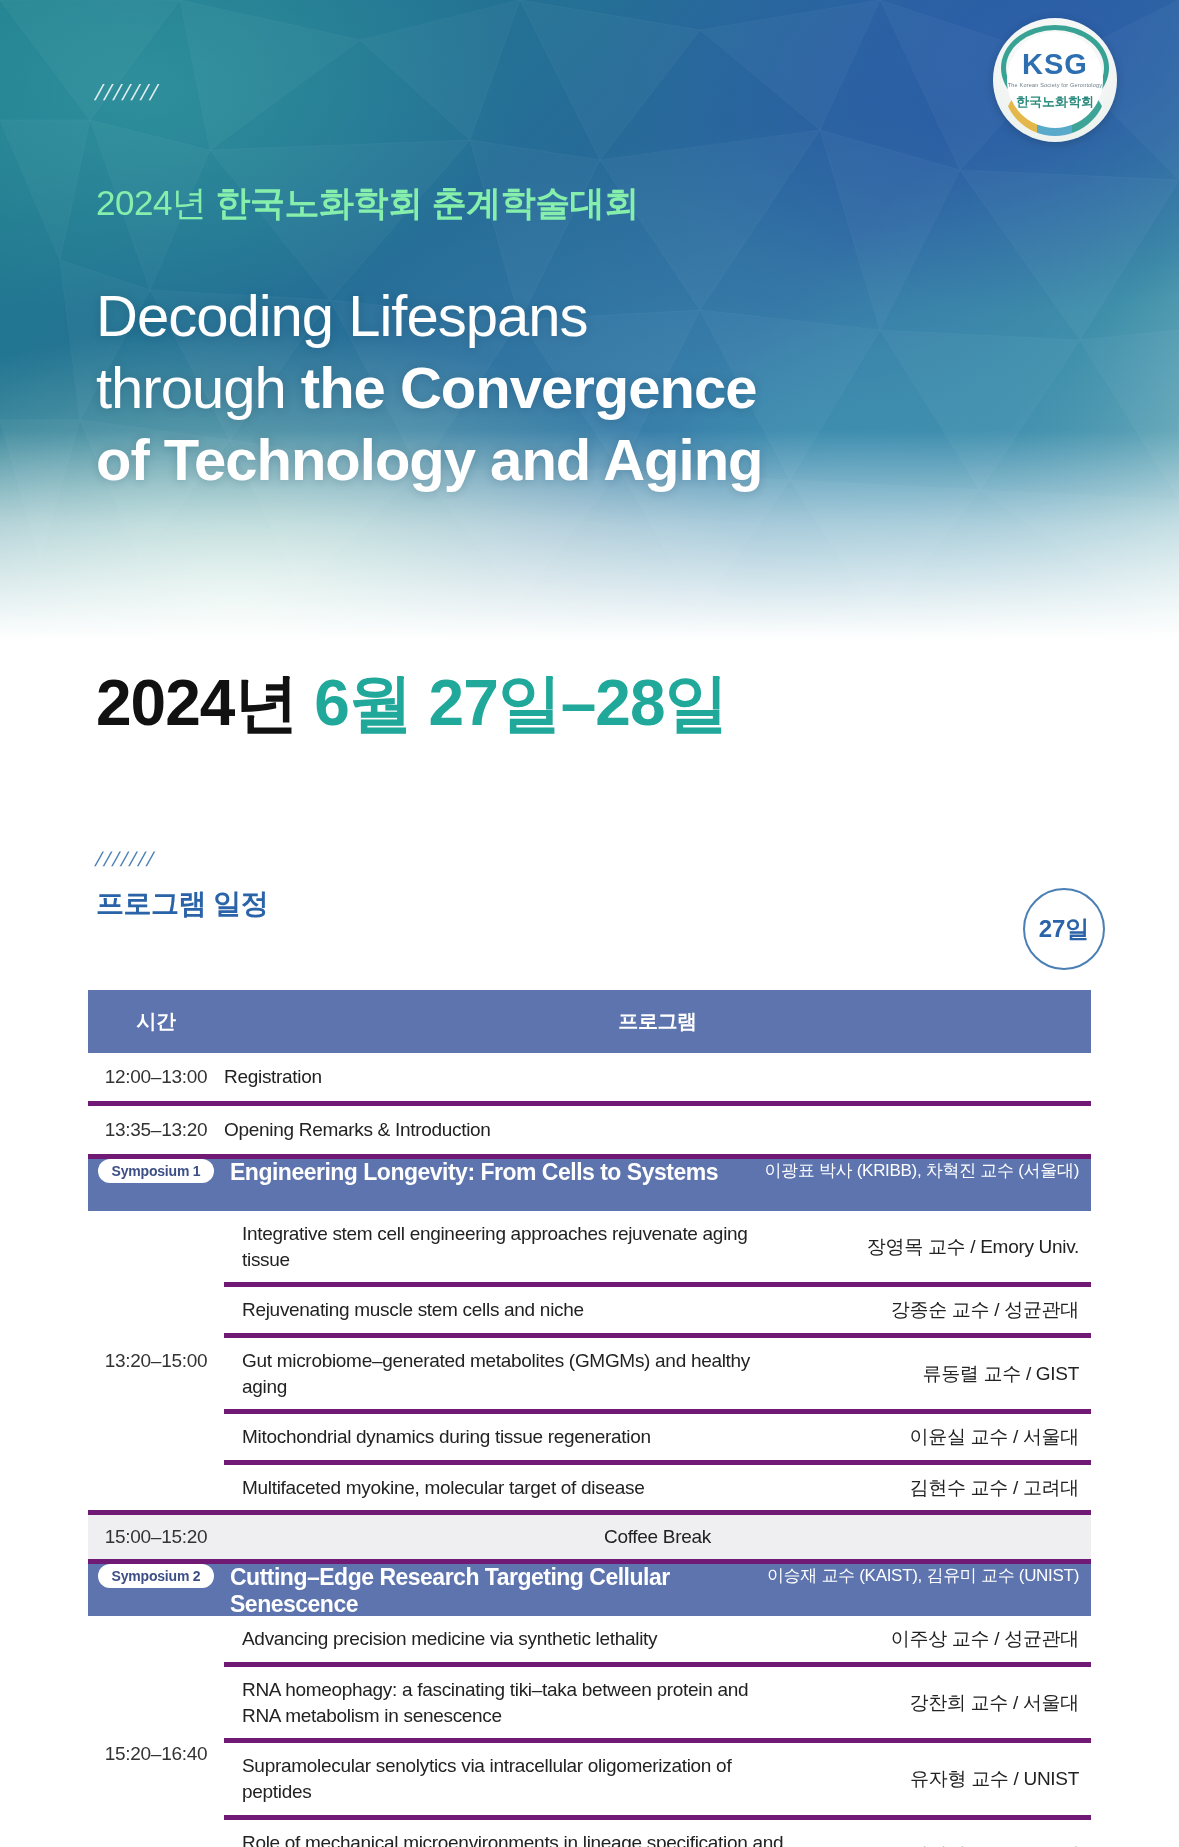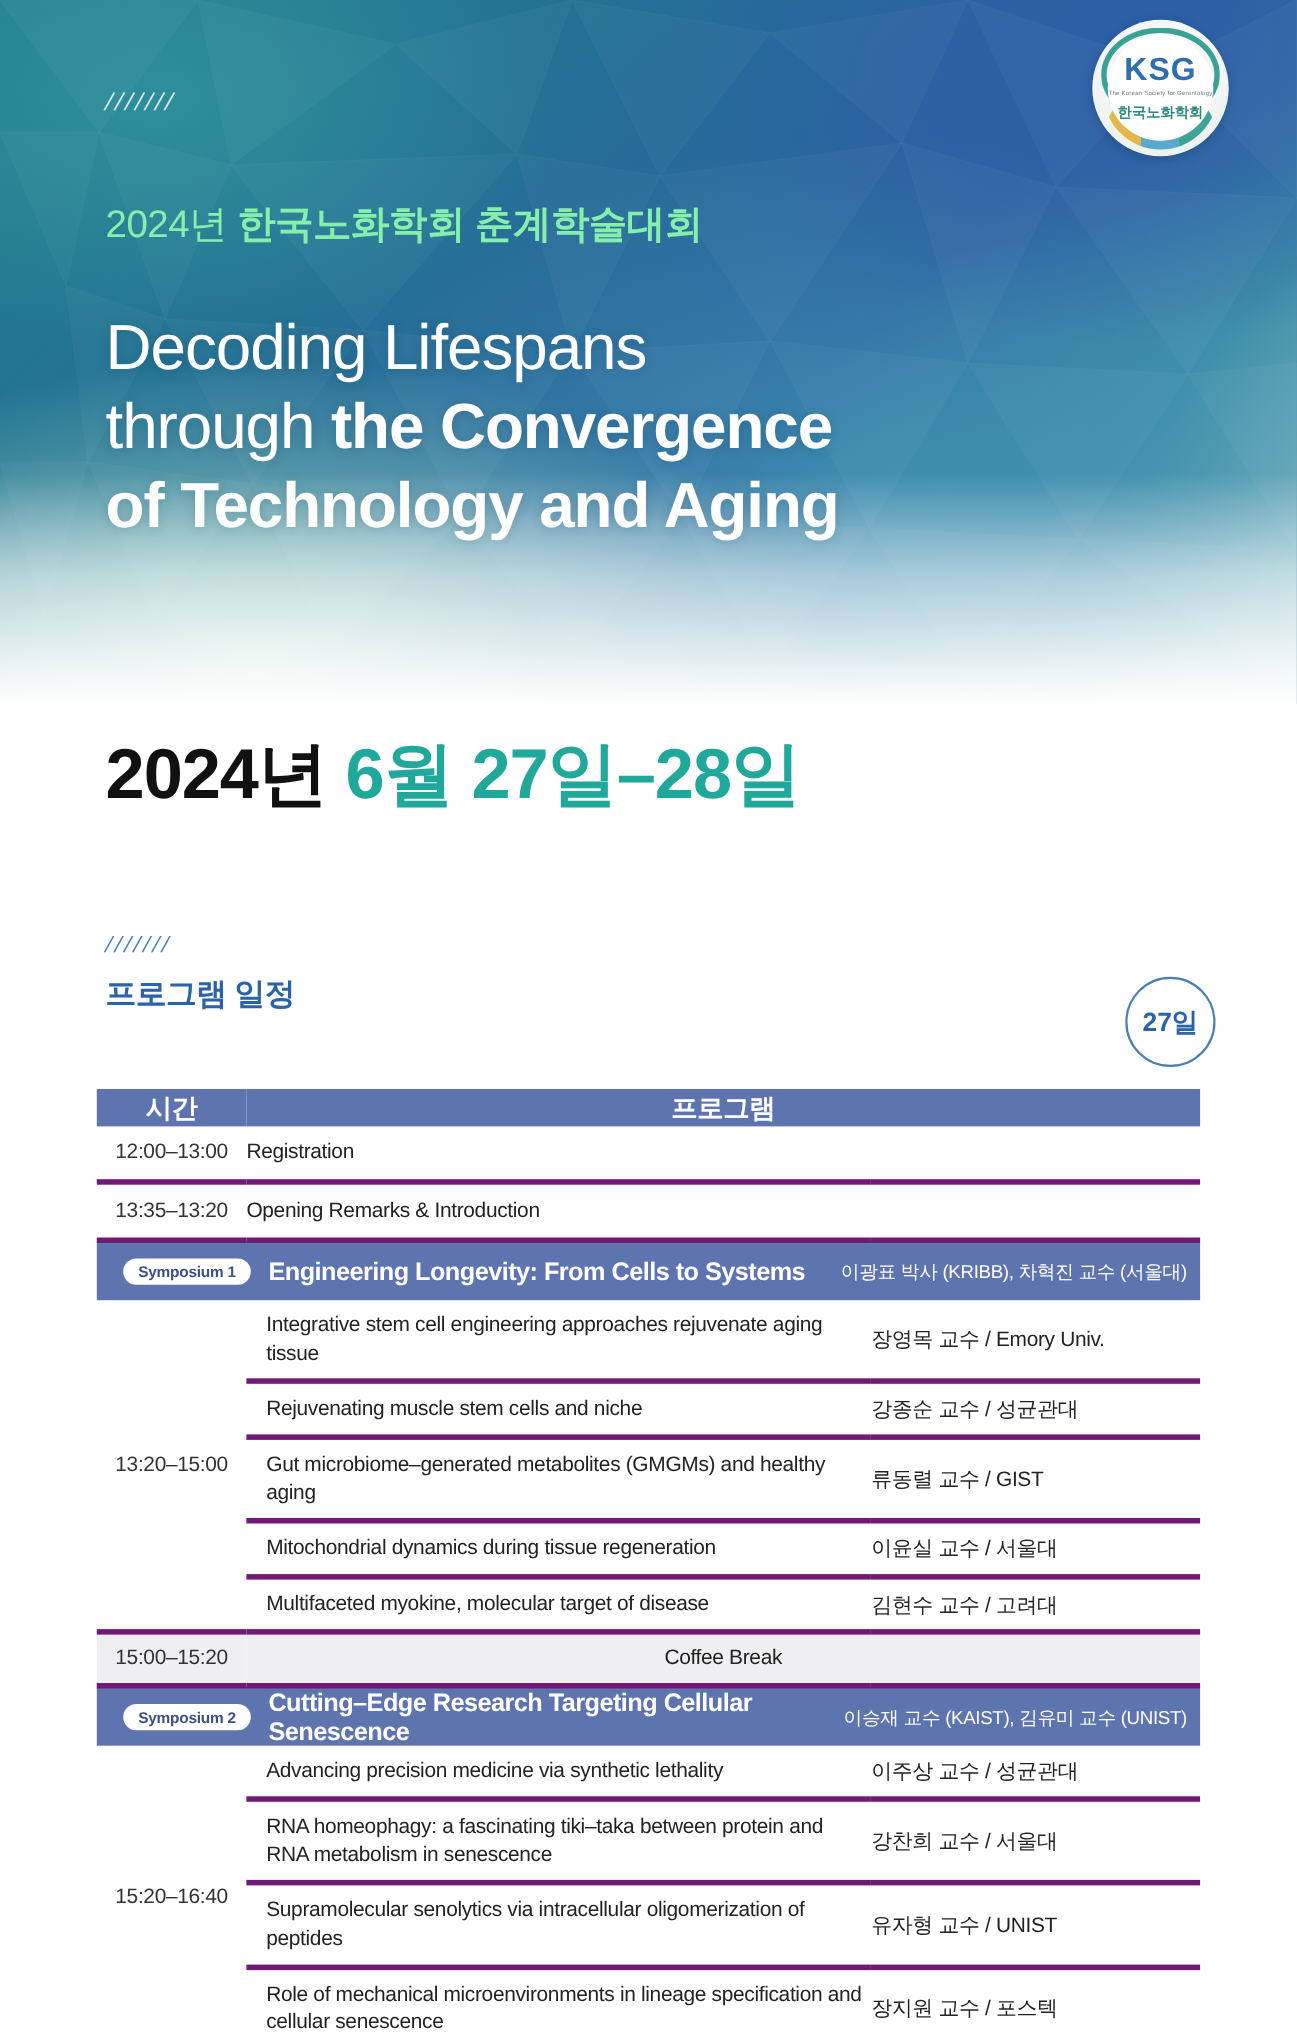--- a/index.html
+++ b/index.html
@@ -135,42 +135,42 @@
   
   .table-wrap { position: absolute; left: 88px; top: 990px; width: 1003px; }
   table { width: 100%; border-collapse: collapse; table-layout: fixed; }
   col.c-time { width: 136px; }
   col.c-prog { width: auto; }
   col.c-spk  { width: 300px; }
 
   thead th {
     background: #5d74ae;
     color: #ffffff;
-    font-size: 24px;
+    font-size: 20px;
     font-weight: bold;
-    padding: 1px 0;
+    padding: 18px 0;
     letter-spacing: -0.4px;
   }
 
   td { font-size: 19px; color: #222; letter-spacing: -0.3px; }
   tr.row-line td { border-bottom: 5px solid #701a75; }
   .td-time { text-align: center; font-size: 19px; color: #333; white-space: nowrap; }
   .td-title { padding: 11px 0 11px 14px; }
-  .td-speaker { text-align: left; padding-right: 12px; white-space: nowrap; }
+  .td-speaker { text-align: right; padding-right: 12px; white-space: nowrap; }
 
   .row-plain td { padding: 13px 0; }
 
   
   .sym-band td {
     background: #5d74ae;
     color: #ffffff;
     padding: 0;
     height: 46px;
   }
-  .sym-cell { display: flex; align-items: center; height: 52px; padding-left: 14px; }
+  .sym-cell { display: flex; align-items: flex-start; height: 52px; }
   .sym-chip {
     width: 136px; min-width: 136px; display: flex; align-items: center; justify-content: center;
   }
   .sym-chip span {
     background: #ffffff; color: #3d4f86;
     border-radius: 14px;
     font-size: 14px; font-weight: bold;
     padding: 4px 14px;
     letter-spacing: -0.2px;
     white-space: nowrap;

